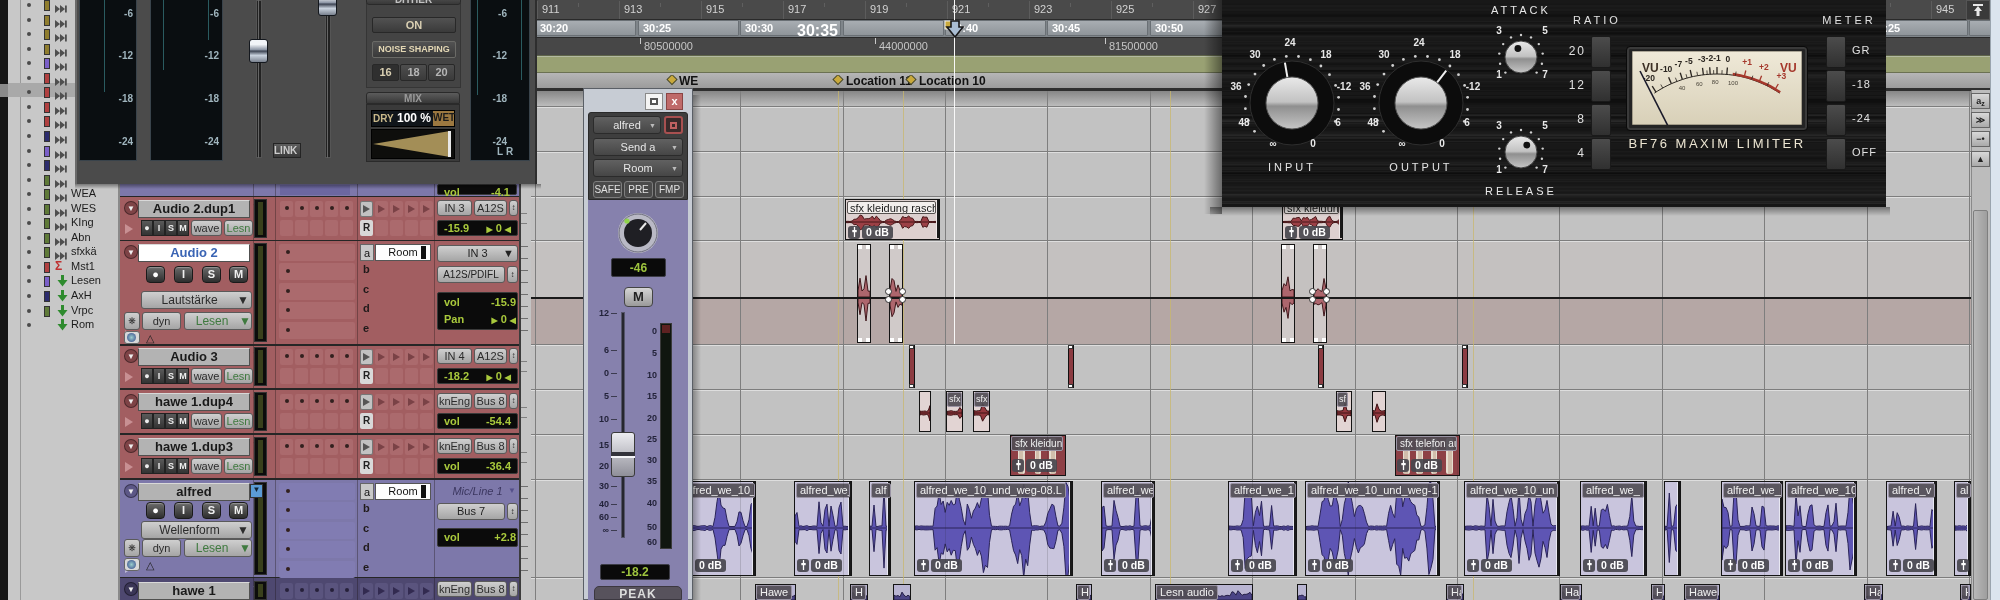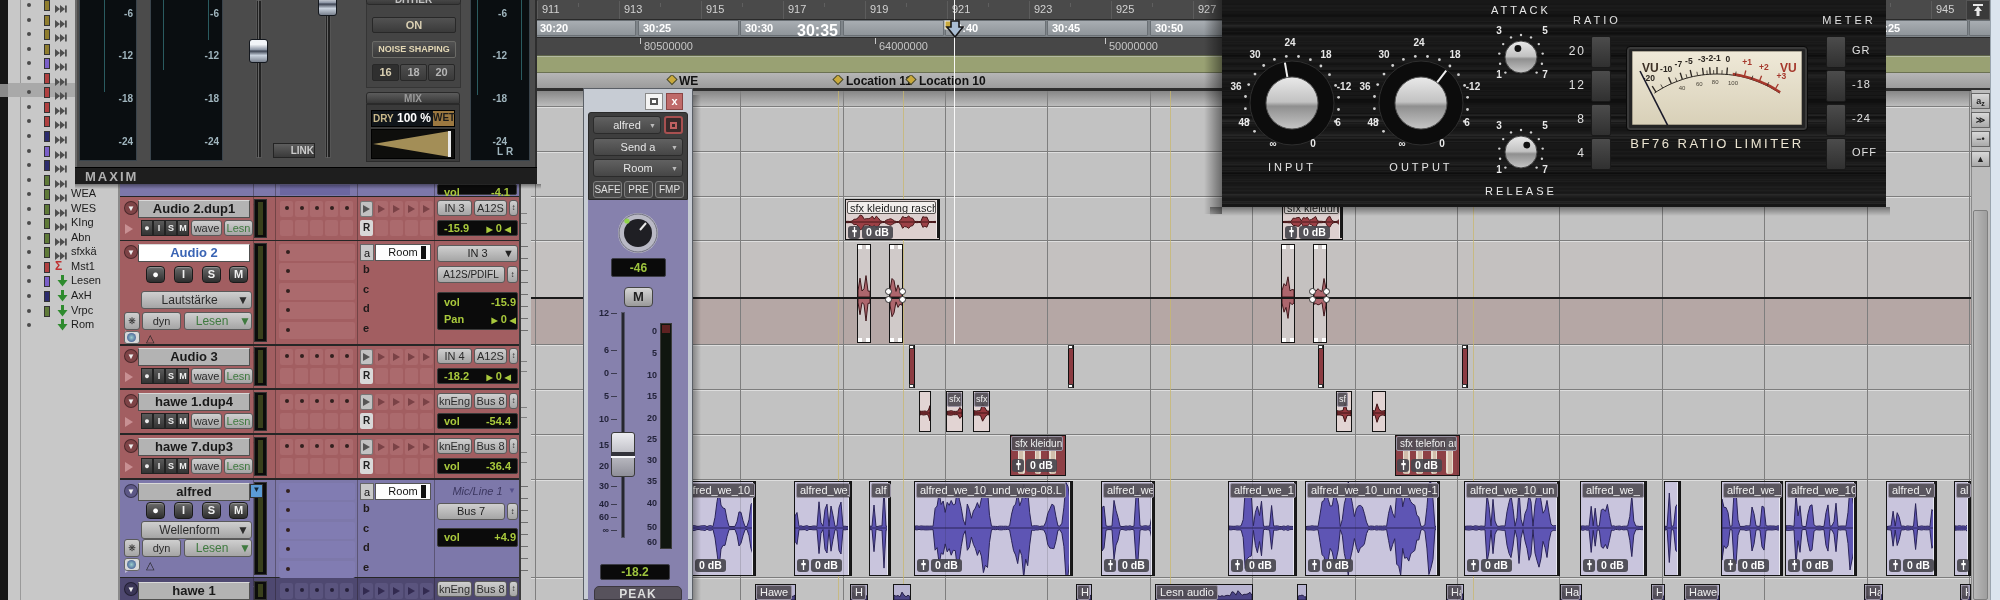--- a/index.html
+++ b/index.html
@@ -508,23 +508,23 @@
 <div style="left:1667px;top:22px;width:90px;height:13px;color:#fff;font-size:11px;font-weight:bold;">31:15</div>
 <div style="left:1764px;top:20px;width:101px;height:16px;background:linear-gradient(#a8adb2,#8f959a);border:1px solid #6a7075;border-radius:1px;"></div>
 <div style="left:1769px;top:22px;width:90px;height:13px;color:#fff;font-size:11px;font-weight:bold;">31:20</div>
 <div style="left:1867px;top:20px;width:101px;height:16px;background:linear-gradient(#a8adb2,#8f959a);border:1px solid #6a7075;border-radius:1px;"></div>
 <div style="left:1872px;top:22px;width:90px;height:13px;color:#fff;font-size:11px;font-weight:bold;">31:25</div>
 <div style="left:1969px;top:20px;width:101px;height:16px;background:linear-gradient(#a8adb2,#8f959a);border:1px solid #6a7075;border-radius:1px;"></div>
 <div style="left:528px;top:37px;width:1462px;height:18px;background:#474747;border-top:1px solid #2a2a2a;"></div>
 <div style="left:640px;top:38px;width:1px;height:6px;background:#c9c9c9;"></div>
 <div style="left:644px;top:40px;width:70px;height:13px;color:#c6c6c6;font-size:11px;">80500000</div>
 <div style="left:875px;top:38px;width:1px;height:6px;background:#c9c9c9;"></div>
-<div style="left:879px;top:40px;width:70px;height:13px;color:#c6c6c6;font-size:11px;">64000000</div>
+<div style="left:879px;top:40px;width:70px;height:13px;color:#c6c6c6;font-size:11px;">44000000</div>
 <div style="left:1105px;top:38px;width:1px;height:6px;background:#c9c9c9;"></div>
-<div style="left:1109px;top:40px;width:70px;height:13px;color:#c6c6c6;font-size:11px;">50000000</div>
+<div style="left:1109px;top:40px;width:70px;height:13px;color:#c6c6c6;font-size:11px;">81500000</div>
 <div style="left:1337px;top:38px;width:1px;height:6px;background:#c9c9c9;"></div>
 <div style="left:1341px;top:40px;width:70px;height:13px;color:#c6c6c6;font-size:11px;">82000000</div>
 <div style="left:528px;top:55px;width:1462px;height:18px;background:#99a173;border-top:1px solid #5f654a;border-bottom:1px solid #6b7152;"></div>
 <div style="left:528px;top:56px;width:1462px;height:1px;background:#b3baa0;"></div>
 <div style="left:528px;top:73px;width:1462px;height:17px;background:linear-gradient(#b6b6b6,#989898);"></div>
 <div style="left:528px;top:88px;width:1462px;height:2px;background:#2f2f2f;"></div>
 <svg width="12" height="12" style="position:absolute;left:666px;top:75px">
       <rect x="1.5" y="1.5" width="7.0" height="7.0" fill="#c9a93c" stroke="#4a4a2a" stroke-width="1" transform="rotate(45 6 6)"></rect>
     </svg>
 <div style="left:679px;top:74px;width:40px;height:14px;color:#111;font-size:12px;font-weight:bold;">WE</div>
@@ -884,21 +884,21 @@
       <div style="top:1px;right:6px;font-size:11px;">-54.4</div>
     </div>
 <div style="left:120px;top:435px;width:399px;height:43px;background:#a25e61;"></div>
 <div style="left:120px;top:478px;width:399px;height:2px;background:#262626;"></div>
 <div style="left:253px;top:435px;width:1px;height:43px;background:rgba(30,20,20,.35);"></div>
 <div style="left:275px;top:435px;width:1px;height:43px;background:rgba(30,20,20,.35);"></div>
 <div style="left:357px;top:435px;width:1px;height:43px;background:rgba(30,20,20,.35);"></div>
 <div style="left:434px;top:435px;width:1px;height:43px;background:rgba(30,20,20,.35);"></div>
 <div style="left:124px;top:439px;width:14px;height:14px;background:#7e4346;border-radius:50%;border:1px solid rgba(0,0,0,.4);color:#eee;font-size:8px;text-align:center;line-height:13px;">▼</div>
 <div style="left:125px;top:462px;width:0px;height:0px;border-left:8px solid #c89093;border-top:5px solid transparent;border-bottom:5px solid transparent;"></div>
-<div style="left:138px;top:438px;width:112px;height:18px;background:#b3b3b3;border:1px solid #50504f;border-top-color:#d8d8d8;color:#1a1a1a;font-size:13px;font-weight:bold;text-align:center;line-height:16px;">hawe 7.dup3</div>
+<div style="left:138px;top:438px;width:112px;height:18px;background:#b3b3b3;border:1px solid #50504f;border-top-color:#d8d8d8;color:#1a1a1a;font-size:13px;font-weight:bold;text-align:center;line-height:16px;">hawe 1.dup3</div>
 <div style="left:250px;top:440px;width:12px;height:12px;color:#2a1a1a;font-size:8px;text-align:center;">▼</div>
 <div style="left:141px;top:458px;width:12px;height:16px;background:linear-gradient(#5a5a5a,#333);border:1px solid #222;color:#eee;font-size:9px;font-weight:bold;text-align:center;line-height:14px;">●</div><div style="left:153px;top:458px;width:12px;height:16px;background:linear-gradient(#5a5a5a,#333);border:1px solid #222;color:#eee;font-size:9px;font-weight:bold;text-align:center;line-height:14px;">I</div><div style="left:165px;top:458px;width:12px;height:16px;background:linear-gradient(#5a5a5a,#333);border:1px solid #222;color:#eee;font-size:9px;font-weight:bold;text-align:center;line-height:14px;">S</div><div style="left:177px;top:458px;width:12px;height:16px;background:linear-gradient(#5a5a5a,#333);border:1px solid #222;color:#eee;font-size:9px;font-weight:bold;text-align:center;line-height:14px;">M</div>
 <div style="left:191px;top:458px;width:31px;height:16px;background:linear-gradient(#cfcfcf,#a5a5a5);border:1px solid #5a5a5a;border-radius:3px;color:#2c2c2c;font-size:11px;text-align:center;line-height:14px;">wave</div>
 <div style="left:224px;top:458px;width:29px;height:16px;background:linear-gradient(#cfcfcf,#a5a5a5);border:1px solid #5a5a5a;border-radius:3px;color:#3f7a3f;font-size:11px;text-align:center;line-height:14px;">Lesn</div>
 <div style="left:254px;top:437px;width:13px;height:39px;background:#0c0c0c;border:1px solid #333;"></div>
 <div style="left:258px;top:440px;width:5px;height:33px;background:#39401c;"></div>
 <div style="left:280px;top:439px;width:13px;height:16px;background:#ab6a6d;border-radius:2px;"></div>
 <div style="left:285px;top:444px;width:4px;height:4px;background:#32201e;border-radius:50%;"></div>
 <div style="left:280px;top:458px;width:13px;height:16px;background:#ab6a6d;border-radius:2px;"></div>
 <div style="left:295px;top:439px;width:13px;height:16px;background:#ab6a6d;border-radius:2px;"></div>
@@ -1016,21 +1016,21 @@
 <div style="left:286px;top:566.6px;width:4px;height:4px;background:#32201e;border-radius:50%;"></div>
 <div style="left:360px;top:483.0px;width:14px;height:17px;background:#c9c9c9;color:#111;font-size:11px;text-align:center;line-height:16px;border:1px solid #666;">a</div>
 <div style="left:375px;top:483.0px;width:56px;height:17px;background:#fdfdfd;border:1px solid #555;color:#111;font-size:11px;text-align:center;line-height:15px;">Room</div>
 <div style="left:421px;top:485.0px;width:5px;height:13px;background:#111;"></div>
 <div style="left:363px;top:502.4px;width:14px;height:16px;color:#201a1a;font-size:11px;font-weight:bold;">b</div>
 <div style="left:363px;top:521.8px;width:14px;height:16px;color:#201a1a;font-size:11px;font-weight:bold;">c</div>
 <div style="left:363px;top:541.2px;width:14px;height:16px;color:#201a1a;font-size:11px;font-weight:bold;">d</div>
 <div style="left:363px;top:560.6px;width:14px;height:16px;color:#201a1a;font-size:11px;font-weight:bold;">e</div>
 <div style="left:437px;top:483px;width:81px;height:17px;color:#3c3760;font-size:11px;font-style:italic;text-align:center;line-height:16px;">Mic/Line 1 <span style="position:absolute;right:2px;font-style:normal;font-size:8px;color:#55508a;">▼</span></div><div style="left:437px;top:503px;width:68px;height:17px;background:linear-gradient(#cfcfcf,#a5a5a5);border:1px solid #5a5a5a;border-radius:3px;color:#222;font-size:11px;text-align:center;line-height:15px;">Bus 7</div><div style="left:507px;top:503px;width:11px;height:17px;background:linear-gradient(#cfcfcf,#a5a5a5);border:1px solid #5a5a5a;border-radius:3px;color:#222;font-size:8px;text-align:center;line-height:15px;">↕</div><div style="left:437px;top:528px;width:81px;height:19px;background:#0b0b0b;border:1px solid #3a3a3a;border-radius:2px;">
       <div style="left:6px;top:2px;width:40px;height:14px;color:#a9c93c;font-size:11px;font-weight:bold;">vol</div>
-      <div style="left:38px;top:2px;width:40px;height:14px;color:#a9c93c;font-size:11px;font-weight:bold;text-align:right;">+4.9</div>
+      <div style="left:38px;top:2px;width:40px;height:14px;color:#a9c93c;font-size:11px;font-weight:bold;text-align:right;">+2.8</div>
     </div>
 <div style="left:250px;top:484px;width:13px;height:14px;background:#5b9bd5;border:1px solid #333;color:#123;font-size:8px;text-align:center;">▼</div>
 <div style="left:120px;top:578px;width:399px;height:22px;background:#4e4870;"></div>
 
 <div style="left:253px;top:578px;width:1px;height:22px;background:rgba(30,20,20,.35);"></div>
 <div style="left:275px;top:578px;width:1px;height:22px;background:rgba(30,20,20,.35);"></div>
 <div style="left:357px;top:578px;width:1px;height:22px;background:rgba(30,20,20,.35);"></div>
 <div style="left:434px;top:578px;width:1px;height:22px;background:rgba(30,20,20,.35);"></div>
 <div style="left:124px;top:582px;width:14px;height:14px;background:#3a3556;border-radius:50%;border:1px solid rgba(0,0,0,.4);color:#eee;font-size:8px;text-align:center;line-height:13px;">▼</div>
 <div style="left:138px;top:582px;width:112px;height:18px;background:#b3b3b3;border:1px solid #50504f;border-top-color:#d8d8d8;color:#1a1a1a;font-size:13px;font-weight:bold;text-align:center;line-height:16px;">hawe 1</div>
@@ -1159,43 +1159,40 @@
 <div style="left:481px;top:136px;width:26px;height:11px;color:#9fb4bd;font-size:10px;font-weight:bold;text-align:right;">-24</div>
 <div style="left:477px;top:0px;width:1px;height:95px;background:#2a5b60;"></div>
 <div style="left:521px;top:0px;width:1px;height:80px;background:#2a5b60;"></div>
 <div style="left:497px;top:146px;width:26px;height:12px;color:#9fb4bd;font-size:10px;font-weight:bold;letter-spacing:3px;">LR</div>
 <div style="left:256px;top:0px;width:6px;height:158px;background:#222;border:1px solid #555;"></div>
 <div style="left:258px;top:0px;width:1px;height:158px;background:#666;"></div>
 <div style="left:249px;top:39px;width:19px;height:24px;background:linear-gradient(#f2f4f8 20%,#8a93a3 45%,#3a4150 50%,#c9d2de 70%,#7a828f);border:1px solid #14181e;border-radius:3px;"></div>
 <div style="left:325px;top:0px;width:6px;height:158px;background:#222;border:1px solid #555;"></div>
 <div style="left:327px;top:0px;width:1px;height:158px;background:#666;"></div>
 <div style="left:318px;top:-8px;width:19px;height:24px;background:linear-gradient(#f2f4f8 20%,#8a93a3 45%,#3a4150 50%,#c9d2de 70%,#7a828f);border:1px solid #14181e;border-radius:3px;"></div>
-<div style="left:273px;top:143px;width:42px;height:15px;background:linear-gradient(#5e5e5e,#3a3a3a);border:1px solid #242424;border-radius:0;color:#ccc;font-size:10px;font-weight:bold;text-align:right;line-height:13px;">LINK</div>
+<div style="left:273px;top:143px;width:28px;height:15px;background:linear-gradient(#5e5e5e,#3a3a3a);border:1px solid #242424;border-radius:0;color:#ccc;font-size:10px;font-weight:bold;text-align:left;line-height:13px;">LINK</div>
 <div style="left:366px;top:3px;width:95px;height:85px;background:#444;border:1px solid #353535;"></div>
 <div style="left:366px;top:-7px;width:95px;height:12px;background:linear-gradient(#5c5c5c,#383838);border:1px solid #2a2a2a;border-radius:3px;color:#c2c2c2;font-size:10px;font-weight:bold;text-align:center;line-height:11px;">DITHER</div>
 <div style="left:372px;top:17px;width:84px;height:17px;"></div>
 <div style="left:372px;top:17px;width:84px;height:16px;background:linear-gradient(#525252,#3a3a3a);border:1px solid #282828;border-radius:2px;color:#d9cfb2;font-size:11px;font-weight:bold;text-align:center;line-height:14px;">ON</div>
 <div style="left:372px;top:41px;width:84px;height:17px;background:linear-gradient(#525252,#3a3a3a);border:1px solid #6a6a66;border-radius:2px;color:#e3d7b4;font-size:9px;font-weight:bold;text-align:center;line-height:15px;">NOISE SHAPING</div>
 <div style="left:372px;top:64px;width:27px;height:17px;background:#2f2f2f;border:1px solid #282828;border-radius:2px;color:#d9cfb2;font-size:11px;font-weight:bold;text-align:center;line-height:15px;">16</div>
 <div style="left:400px;top:64px;width:27px;height:17px;background:linear-gradient(#4e4e4e,#3a3a3a);border:1px solid #282828;border-radius:2px;color:#b5b5b5;font-size:11px;font-weight:bold;text-align:center;line-height:15px;">18</div>
 <div style="left:428px;top:64px;width:27px;height:17px;background:linear-gradient(#4e4e4e,#3a3a3a);border:1px solid #282828;border-radius:2px;color:#b5b5b5;font-size:11px;font-weight:bold;text-align:center;line-height:15px;">20</div>
 <div style="left:366px;top:92px;width:94px;height:12px;background:linear-gradient(#5c5c5c,#383838);border:1px solid #2a2a2a;border-radius:3px 3px 0 0;color:#9a9a9a;font-size:10px;font-weight:bold;text-align:center;line-height:11px;">MIX</div>
 <div style="left:366px;top:104px;width:94px;height:58px;background:#3a3a3a;border:1px solid #2a2a2a;"></div>
 <div style="left:371px;top:110px;width:84px;height:17px;background:#10151a;border:1px solid #000;"></div>
 <div style="left:373px;top:112px;width:22px;height:13px;color:#c8b88a;font-size:10px;font-weight:bold;line-height:13px;">DRY</div>
 <div style="left:395px;top:110px;width:38px;height:17px;color:#fff;font-size:12px;font-weight:bold;text-align:center;line-height:16px;">100 %</div>
 <div style="left:433px;top:111px;width:21px;height:15px;background:#9c7840;color:#1a1a1a;font-size:10px;font-weight:bold;text-align:center;line-height:14px;">WET</div>
 <div style="left:371px;top:129px;width:84px;height:30px;background:#0e0e0c;border:1px solid #000;"></div>
 <svg width="84" height="30" style="position:absolute;left:371px;top:129px">
       <polygon points="2,15 79,2 79,28" fill="#a38e57"></polygon>
       <rect x="77" y="2" width="3" height="26" fill="#e8e8e8"></rect>
     </svg>
-<div style="left:75px;top:167px;width:462px;height:17px;background:#1e1e1e;border-top:1px solid #000;color:#b0b0b0;font-size:13px;font-weight:bold;letter-spacing:2px;">
-      <div style="left:10px;top:1px;width:100px;height:15px;">MAXIM</div>
-    </div>
 <div style="left:1204px;top:0px;width:18px;height:214px;background:linear-gradient(90deg,rgba(0,0,0,0),rgba(0,0,0,.45));"></div>
 <div style="left:1210px;top:207px;width:680px;height:9px;background:linear-gradient(rgba(0,0,0,.40),rgba(0,0,0,0));"></div>
 <div style="left:1222px;top:0px;width:664px;height:207px;background:#181818;">
       <svg width="664" height="207" style="position:absolute;left:0;top:0">
         <rect x="0" y="67.0" width="664" height="1.6" fill="#fff" opacity="0.018"></rect>
         <rect x="0" y="15.0" width="664" height="1.2" fill="#fff" opacity="0.032"></rect>
         <rect x="0" y="12.0" width="664" height="0.7" fill="#fff" opacity="0.031"></rect>
         <rect x="0" y="89.8" width="664" height="0.7" fill="#fff" opacity="0.015"></rect>
         <rect x="0" y="87.9" width="664" height="0.8" fill="#fff" opacity="0.043"></rect>
         <rect x="0" y="46.2" width="664" height="2.1" fill="#fff" opacity="0.036"></rect>
@@ -1515,13 +1512,13 @@
       <line x1="119.6" y1="28.5" x2="120.8" y2="24.7" stroke="#2a2520" stroke-width="0.8"></line>
       <line x1="135.0" y1="34.8" x2="136.8" y2="31.2" stroke="#2a2520" stroke-width="0.8"></line>
       <text x="50.1" y="39.2" font-size="6" fill="#4a453a" text-anchor="middle" font-family="Liberation Sans">40</text>
       <text x="67.3" y="34.5" font-size="6" fill="#4a453a" text-anchor="middle" font-family="Liberation Sans">60</text>
       <text x="83.2" y="33.0" font-size="6" fill="#4a453a" text-anchor="middle" font-family="Liberation Sans">80</text>
       <text x="101.0" y="34.3" font-size="6" fill="#4a453a" text-anchor="middle" font-family="Liberation Sans">100</text>
       <text x="10" y="21" font-size="12" font-weight="bold" fill="#3c2f24" font-family="Liberation Sans">VU</text>
       <text x="148" y="21" font-size="12" font-weight="bold" fill="#a5372b" font-family="Liberation Sans">VU</text>
       <line x1="36" y1="75" x2="8" y2="20" stroke="#1a1a2a" stroke-width="1.6"></line>
     </svg>
-<div style="left:1622.24px;top:136px;width:189.52px;height:17px;color:#ece5d2;font-size:13px;letter-spacing:2.5px;text-align:center;font-weight:normal;white-space:nowrap;">BF76 RATIO LIMITER</div>
+<div style="left:1622.24px;top:136px;width:189.52px;height:17px;color:#ece5d2;font-size:13px;letter-spacing:2.5px;text-align:center;font-weight:normal;white-space:nowrap;">BF76 MAXIM LIMITER</div>
 </div>
 </body></html>

